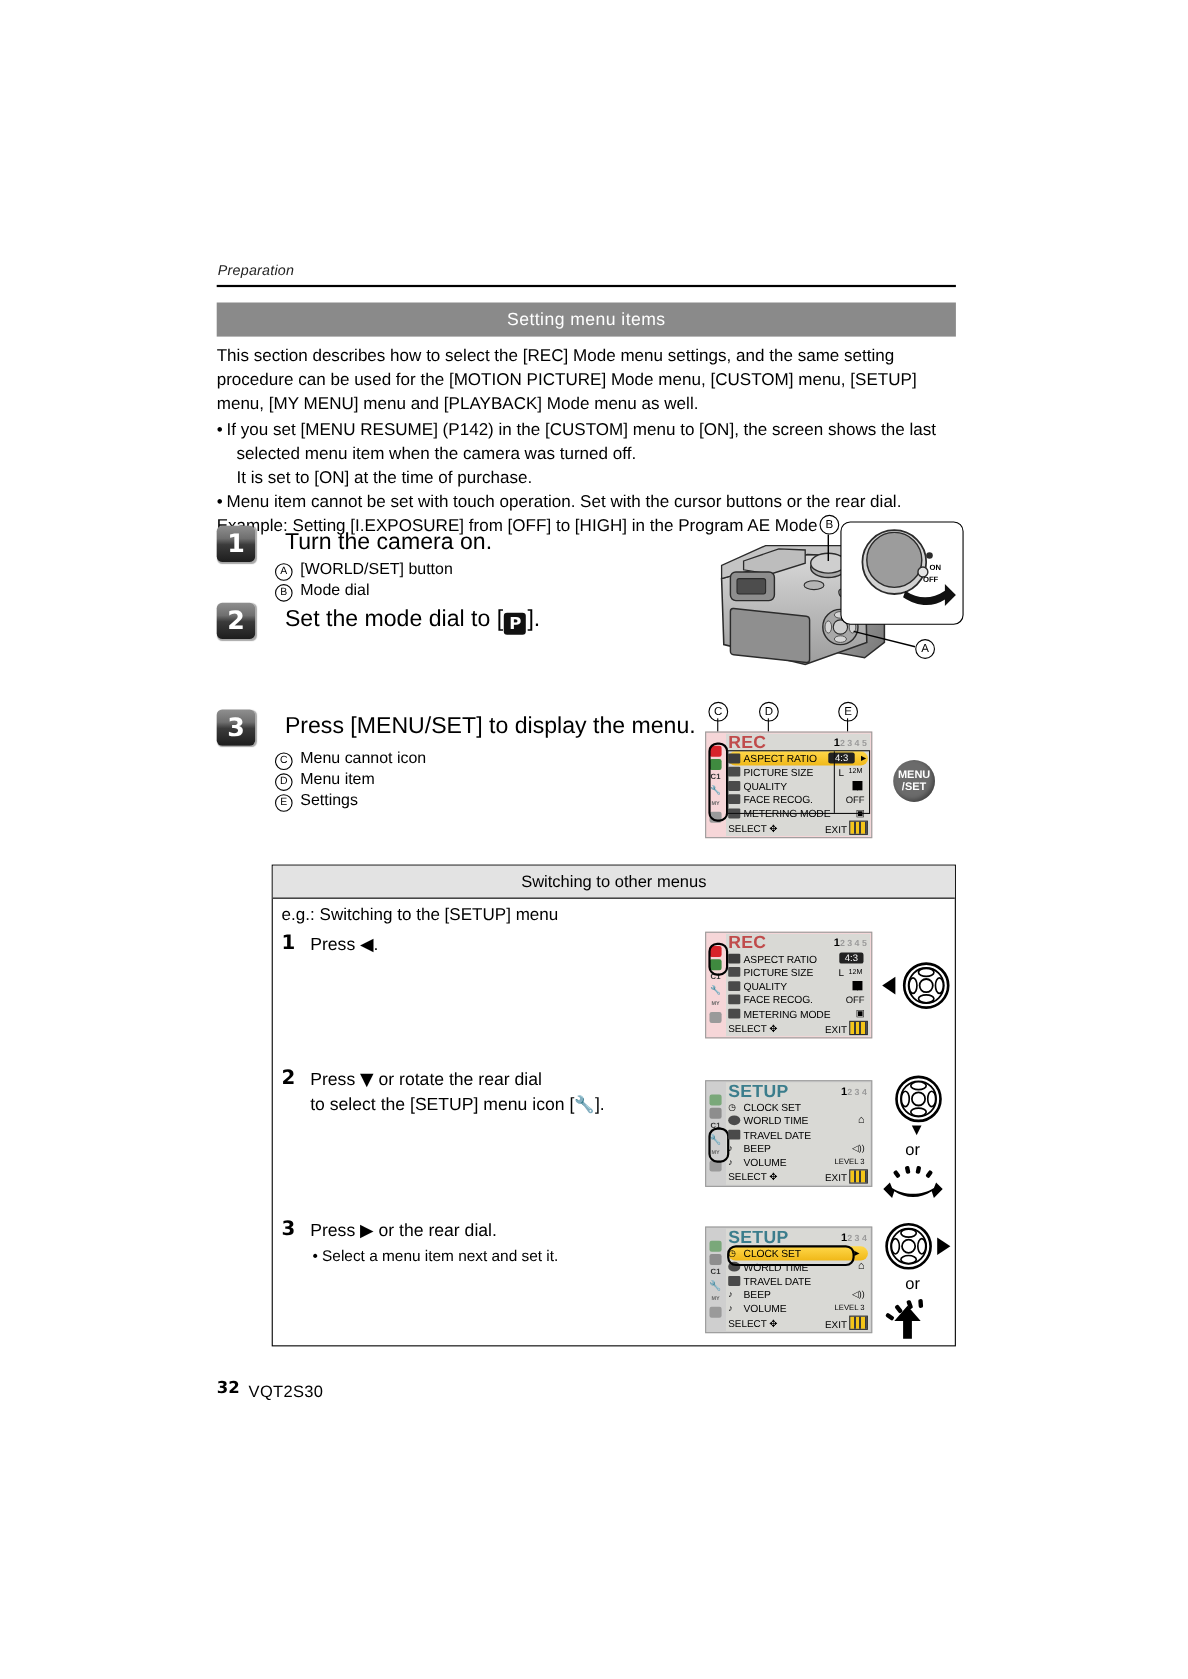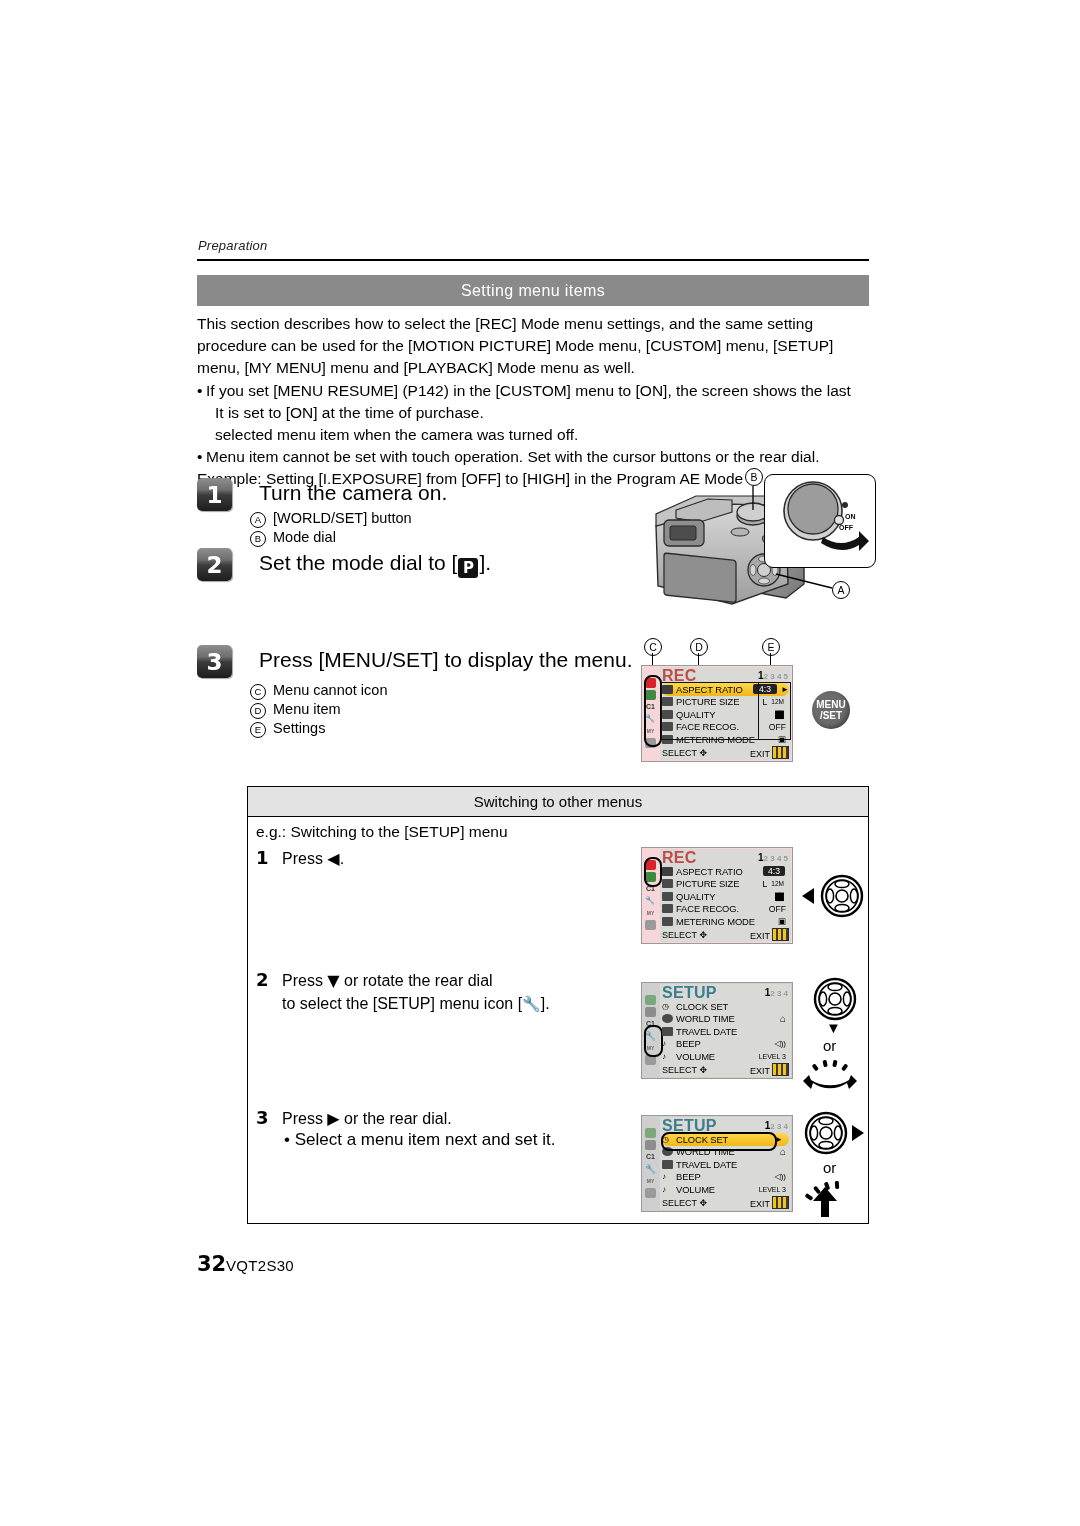--- a/index.html
+++ b/index.html
@@ -139,25 +139,25 @@
     border:1.4px solid #000;box-sizing:border-box;background:#fff;
   }
   .boxhdr{
     height:29px;background:#e3e3e3;border-bottom:1.4px solid #000;
     display:flex;align-items:center;justify-content:center;font-size:15px;
   }
   .eg{position:absolute;left:8px;top:36px;font-size:15.5px;}
   .bstep{position:absolute;display:flex;}
   .bnum{width:26px;flex:0 0 26px;font-size:18px;font-weight:bold;font-family:"DejaVu Sans",sans-serif;}
   .btxt{font-size:16px;line-height:23px;}
-  .bnote{font-size:17px;line-height:20px;padding-left:2px;}
+  .bnote{font-size:14px;line-height:20px;padding-left:2px;}
   .arw{font-family:"DejaVu Sans", sans-serif;}
 
   
-  .pagenum{position:absolute;left:197px;top:1252px;font-size:21px;font-weight:bold;font-family:"DejaVu Sans",sans-serif;}
+  .pagenum{position:absolute;left:197px;top:1252px;font-size:15px;font-weight:bold;font-family:"DejaVu Sans",sans-serif;}
   .doccode{position:absolute;left:226px;top:1257px;font-size:15px;letter-spacing:.3px;}
 
   .dpad{position:absolute;}
   .orlbl{position:absolute;font-size:15px;}
 </style>
 </head>
 <body>
 
 <div class="page">
 
@@ -167,22 +167,22 @@
   <div class="titlebar">
     <span>Setting menu items</span>
   </div>
 
   <div class="intro">
     <p>This section describes how to select the [REC] Mode menu settings, and the same setting procedure can be used for the [MOTION PICTURE] Mode menu, [CUSTOM] menu, [SETUP] menu, [MY MENU] menu and [PLAYBACK] Mode menu as well.</p>
     <div class="bul">
       <div class="dot">•</div>
       <div class="txt">
         <div>If you set [MENU RESUME] (P142) in the [CUSTOM] menu to [ON], the screen shows the last</div>
+        <div class="indent1">selected menu item when the camera was turned off.</div>
         <div class="indent1">It is set to [ON] at the time of purchase.</div>
-        <div class="indent1">selected menu item when the camera was turned off.</div>
       </div>
     </div>
     <div class="bul">
       <div class="dot">•</div>
       <div class="txt">Menu item cannot be set with touch operation. Set with the cursor buttons or the rear dial.</div>
     </div>
     <p>Example: Setting [I.EXPOSURE] from [OFF] to [HIGH] in the Program AE Mode</p>
   </div>
 
   <div class="step" style="left:197px;top:478px;">

